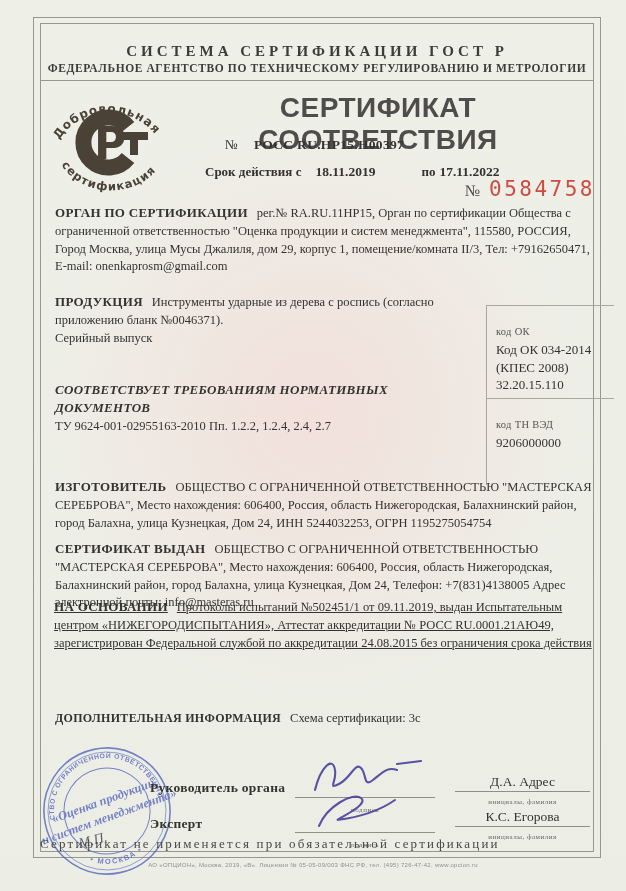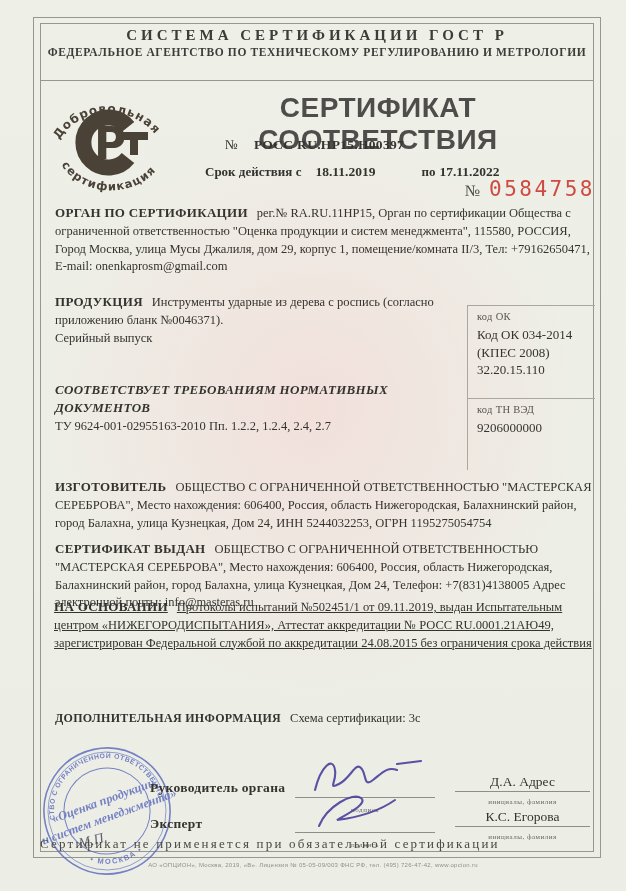--- a/index.html
+++ b/index.html
@@ -23,21 +23,21 @@
   }
   .frame-inner{
     position:absolute;left:6px;top:5px;right:6px;bottom:5px;
     border:1px solid #97978e;
   }
   .doc-header{
     position:absolute;left:40px;top:23px;width:554px;height:57px;
     border-bottom:1px solid #97978e;text-align:center;
   }
   .sys-line{
-    margin:0;padding-top:4px;font-size:15px;font-weight:bold;
+    margin:0;padding-top:20px;font-size:15px;font-weight:bold;
     letter-spacing:4px;color:#3d3c38;
   }
   .agency-line{
     margin:2px 0 0 0;font-size:11.5px;font-weight:bold;
     letter-spacing:.6px;color:#3d3c38;
   }
   .main-title{
     position:absolute;left:168px;top:92px;width:420px;text-align:center;
     font-family:"Liberation Sans", sans-serif;font-weight:bold;
     font-size:28px;letter-spacing:.5px;color:#4e4d4b;
@@ -54,23 +54,23 @@
   }
   .blank-num .sym{font-size:16px;color:#504d47;}
   .blank-num .digits{
     font-family:"DejaVu Sans Mono", monospace;
     font-size:21px;letter-spacing:2.5px;color:#cf4b42;
   }
   .para{position:absolute;margin:0;font-size:12.5px;line-height:1.42;}
   .para .lbl{font-size:13px;letter-spacing:.3px;margin-right:9px;}
   .para .txt{white-space:pre-line;}
   .codebox{
-    position:absolute;left:467px;width:118px;
+    position:absolute;left:486px;width:118px;
     border-top:1px solid #a8a8a0;border-left:1px solid #a8a8a0;
-    padding:5px 0 0 9px;
+    padding:20px 0 0 9px;
   }
   .codebox .cap{font-size:10.5px;color:#56544e;letter-spacing:.3px;}
   .codebox .val{font-size:13px;margin-top:4px;white-space:pre-line;line-height:1.35;}
   .sig-label{position:absolute;left:150px;font-weight:bold;font-size:13.5px;letter-spacing:.3px;}
   .sig-line{position:absolute;border-top:1px solid #8f8f87;text-align:center;}
   .sig-cap{font-size:7px;color:#6b6a64;letter-spacing:.5px;}
   .sig-name{position:absolute;text-align:center;font-size:13.5px;}
   .sig-name .nm{border-bottom:1px solid #8f8f87;display:block;padding:0 6px 1px 6px;}
   .foot-note{
     position:absolute;left:40px;top:836px;width:554px;text-align:left;

